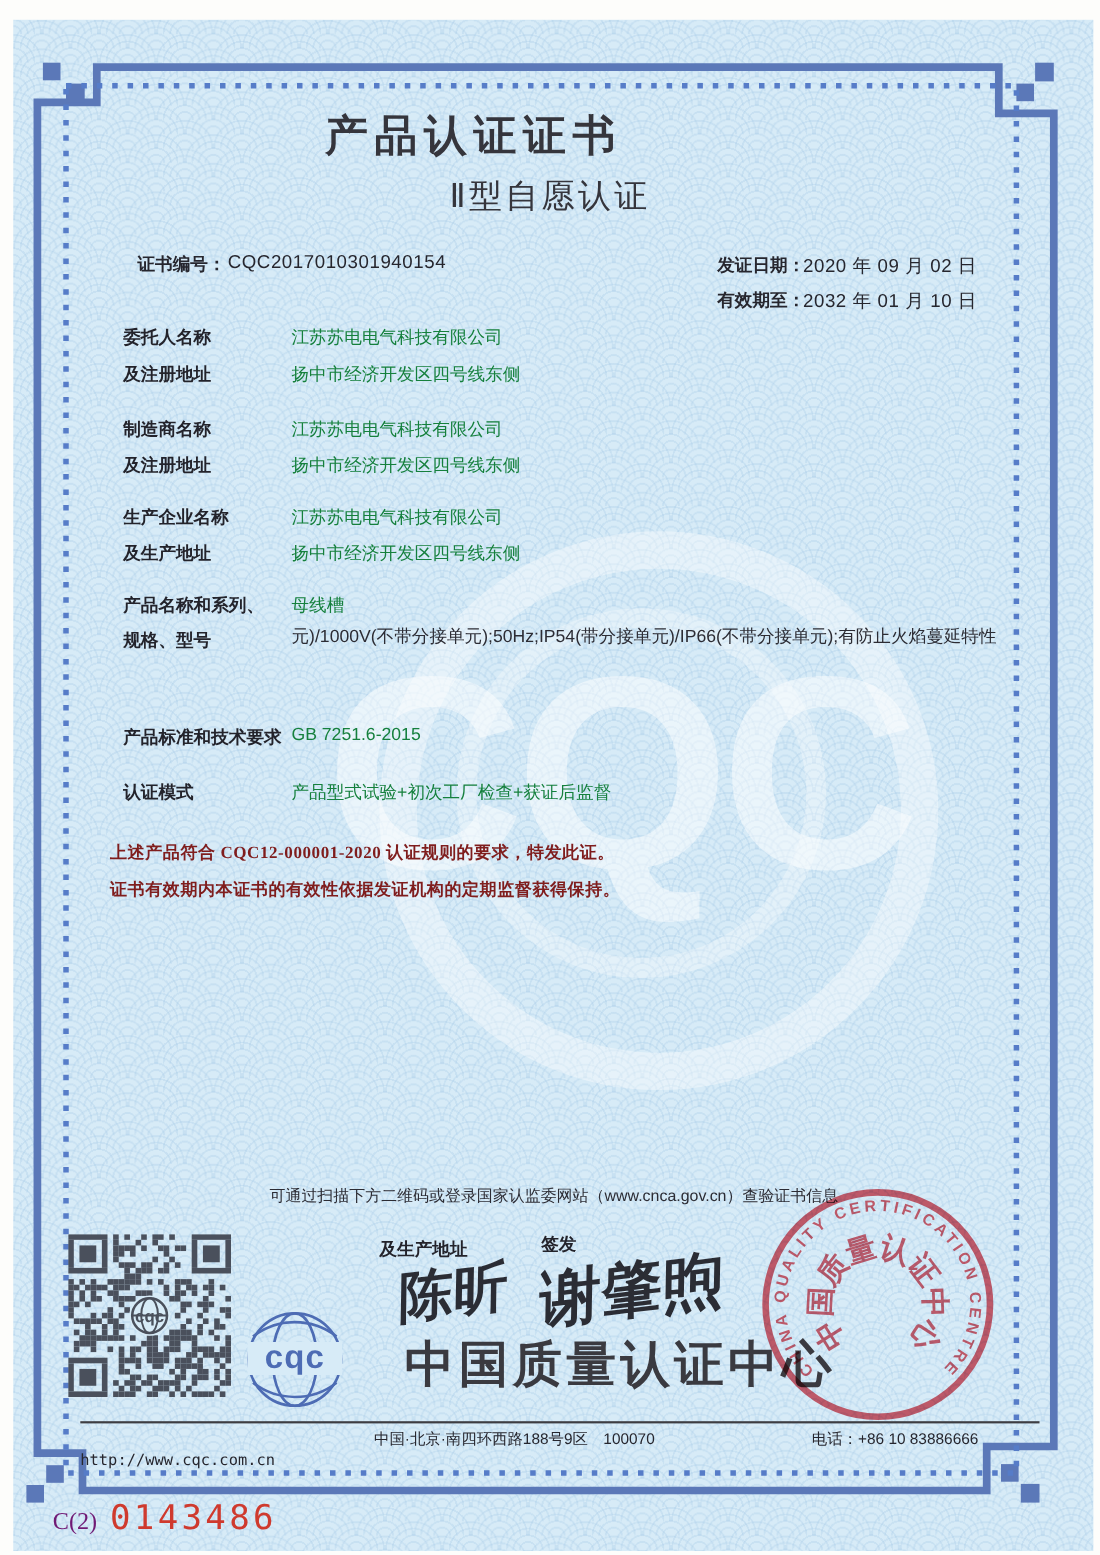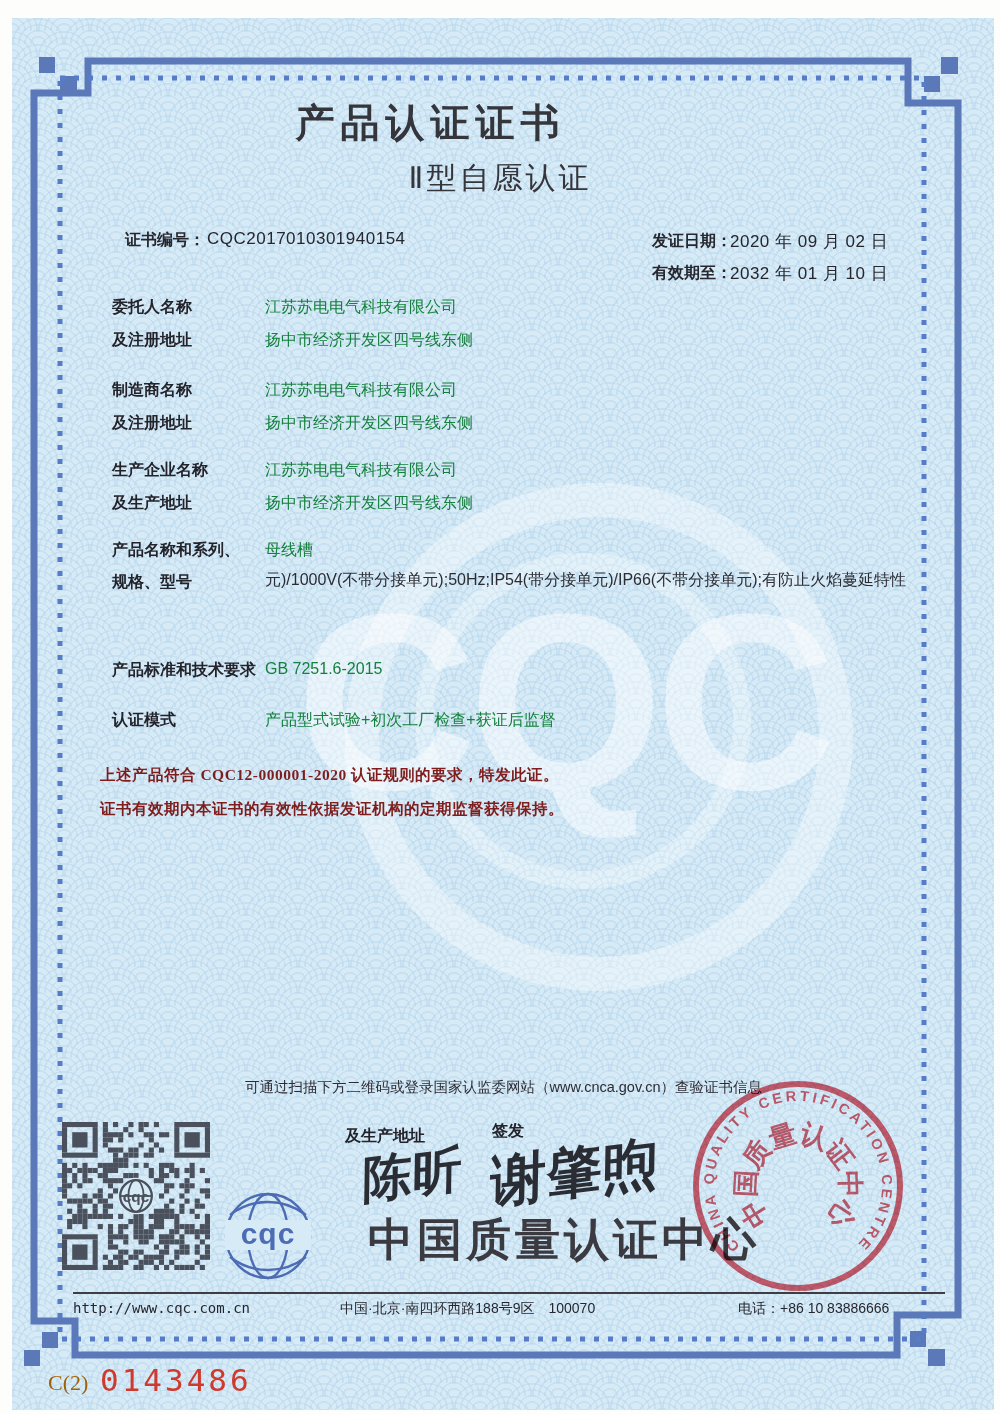--- a/index.html
+++ b/index.html
@@ -24,37 +24,37 @@
   .wm-ring1{left:333px;top:465px;width:440px;height:440px;border-radius:50%;border:34px solid rgba(255,255,255,.38);}
   .wm-ring2{left:403px;top:535px;width:300px;height:300px;border-radius:50%;border:18px solid rgba(255,255,255,.30);}
   .wm-cqc{
     left:260px;top:520px;width:580px;text-align:center;
     font-size:250px;font-weight:700;letter-spacing:-8px;line-height:330px;
     color:rgba(255,255,255,.48);
   }
   
   .title{left:0;top:96px;width:861px;text-align:center;font-size:39px;font-weight:700;letter-spacing:6px;color:#35353c;}
   .subtitle{left:0;top:158px;width:1000px;text-align:center;font-size:30px;font-weight:500;letter-spacing:3px;color:#35353c;}
-  .mono{font-family:"DejaVu Sans Mono", monospace;}
+  .mono{font-family:"DejaVu Sans Mono", monospace;margin-top:20px;}
   .metalbl{font-family:Liberation Sans, sans-serif;font-weight:700;font-size:16px;color:#26262e;}
   .metaval{font-size:17px;color:#26262e;letter-spacing:.5px;}
   .lbl{font-weight:700;font-size:16px;color:#23232b;}
   .val{font-size:16px;color:#15803d;text-align:right;}
   .spec{font-size:16px;line-height:27.5px;width:692px;color:#2c2c34;}
   .para{font-family:"Liberation Serif", serif;font-size:15.5px;font-weight:600;color:#7f1d1d;letter-spacing:.5px;}
   .note{font-size:14.5px;color:#2c2c34;}
   .sig-lbl{font-weight:700;font-size:16px;color:#23232b;}
   .sig-name{
     font-family:"Liberation Serif", serif;font-weight:700;color:#1d1d24;
     transform:rotate(-7deg) skewX(-8deg);transform-origin:left bottom;opacity:.92;
   }
   .org-name{font-size:45px;font-weight:600;letter-spacing:4px;color:#3a3a40;margin-left:48px;}
   .footer-rule{top:1292px;left:73px;width:872px;height:2px;background:#3d3d42;}
   .foot{font-size:14px;color:#26262e;top:1300px;}
-  .serial-prefix{font-family:"Liberation Serif", serif;font-size:22px;color:#a16207;}
+  .serial-prefix{font-family:"Liberation Serif", serif;font-size:22px;color:#701a75;}
   .serial-num{font-family:"DejaVu Sans Mono", monospace;font-size:31px;font-weight:400;letter-spacing:3px;color:#cf3a2e;}
   .seal-svg{mix-blend-mode:multiply;opacity:.9;}
 </style>
 </head>
 <body>
 
 <div class="abs paper">
   <div class="abs waves"></div>
   <div class="abs wm-ring1"></div>
   <div class="abs wm-ring2"></div>

